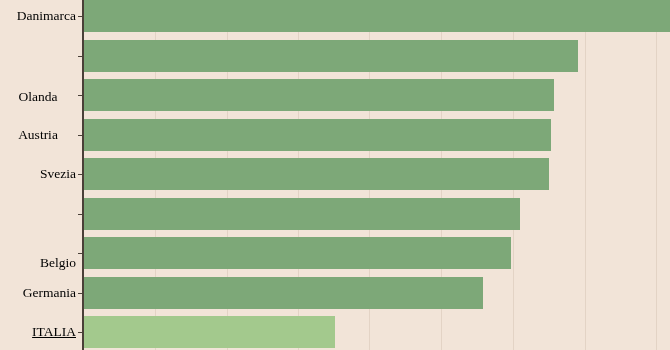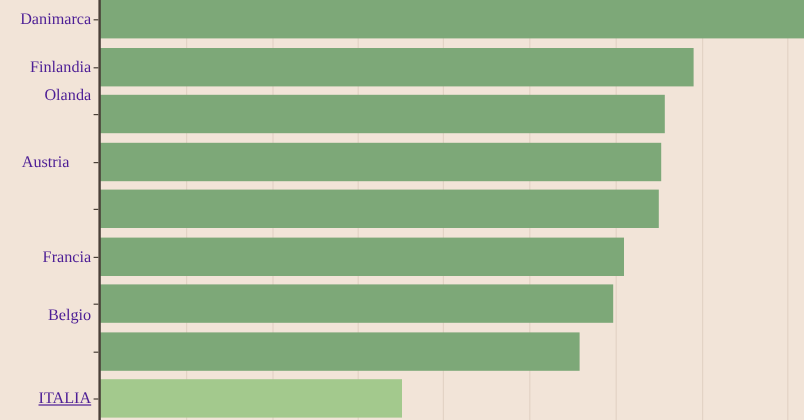--- a/index.html
+++ b/index.html
@@ -74,21 +74,21 @@
     top: 0;
     width: 76px;
     height: 350px;
   }
   .cat-label-inner {
     position: absolute;
     right: 0;
     width: 76px;
     text-align: right;
     white-space: nowrap;
-    color: #4c1d95;
+    color: #000000;
     font-size: 13.5px;
   }
 </style>
 </head>
 <body>
 
 <div id="chart-root">
 
   <div id="plot-area">
     <div id="gridlines">
@@ -140,21 +140,21 @@
       <div class="axis-tick" style="top: 135px;"></div>
       <div class="axis-tick" style="top: 174px;"></div>
       <div class="axis-tick" style="top: 214px;"></div>
       <div class="axis-tick" style="top: 253px;"></div>
       <div class="axis-tick" style="top: 293px;"></div>
       <div class="axis-tick" style="top: 332px;"></div>
     </div>
 
   <div id="label-col">
       <div class="cat-label-inner" style="top: 8px;">Danimarca</div>
-      <div class="cat-label-inner" style="top: 48px;">Finlandia</div>
-      <div class="cat-label-inner" style="top: 71px;">Olanda</div>
+      <div class="cat-label-inner" style="top: 89px; text-align: center;">Olanda</div>
       <div class="cat-label-inner" style="top: 127px; text-align: center;">Austria</div>
-      <div class="cat-label-inner" style="top: 206px;">Francia</div>
+      <div class="cat-label-inner" style="top: 166px;">Svezia</div>
       <div class="cat-label-inner" style="top: 245px; margin-top: 10px;">Belgio</div>
+      <div class="cat-label-inner" style="top: 285px;">Germania</div>
       <div class="cat-label-inner" style="top: 324px; text-decoration: underline;">ITALIA</div>
     </div>
 
 </div>
 
 </body></html>

